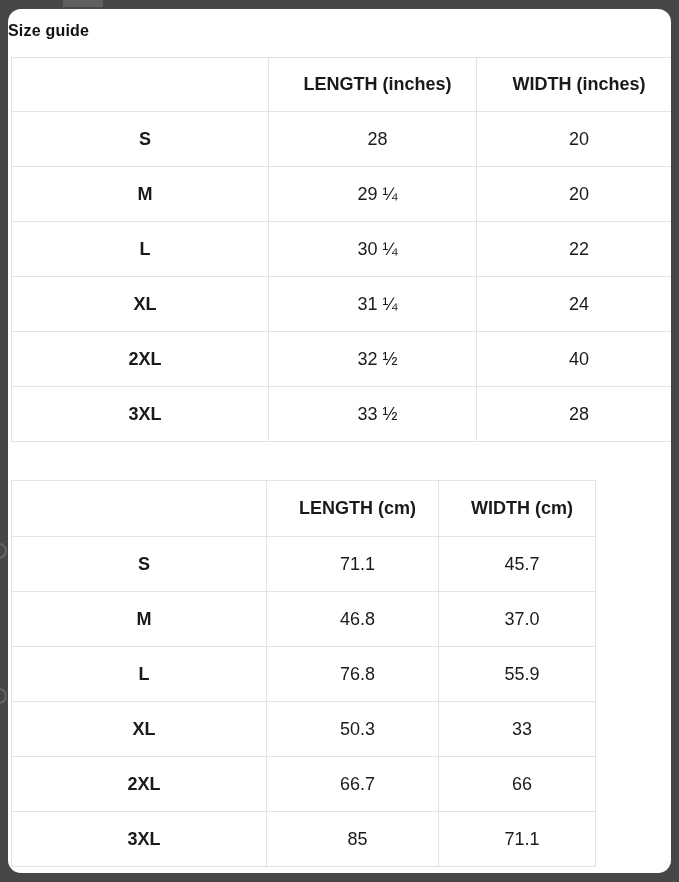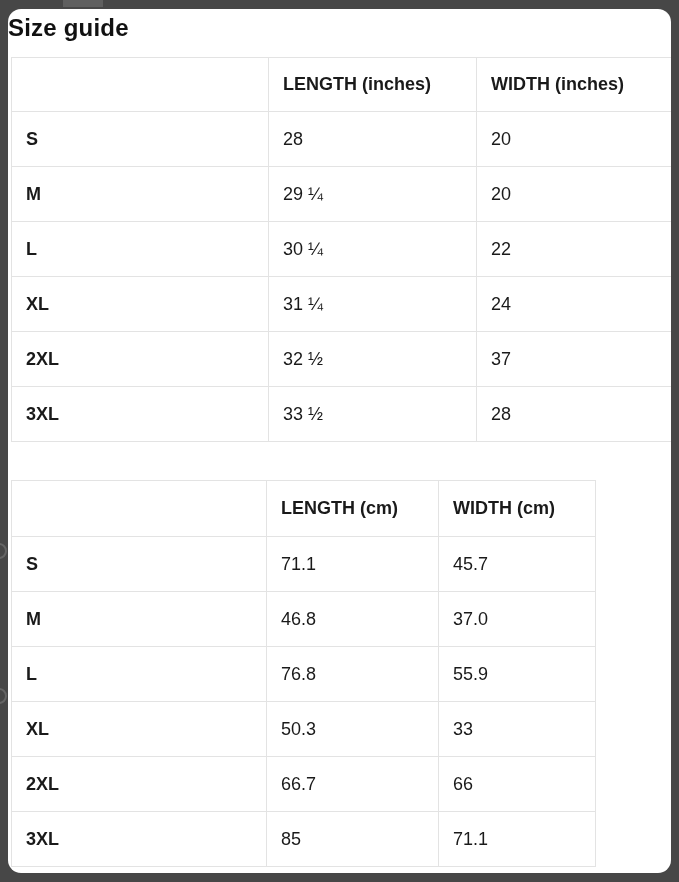--- a/index.html
+++ b/index.html
@@ -37,23 +37,23 @@
   .modal {
     position: absolute;
     left: 8px; top: 9px;
     width: 663px; height: 864px;
     background: #ffffff;
     border-radius: 13px;
     overflow: hidden;
   }
   .title {
     position: absolute;
-    left: 0; top: 5px;
+    left: 0; top: 13px;
     margin: 0;
-    font-size: 24px;
+    font-size: 16px;
     font-weight: 700;
     color: #111111;
     letter-spacing: 0.2px;
   }
 
   table {
     position: absolute;
     left: 3px;
     border-collapse: collapse;
     table-layout: fixed;
@@ -66,21 +66,21 @@
   .t1 col.c-size   { width: 257px; }
   .t1 col.c-length { width: 208px; }
   .t1 col.c-width  { width: 195px; }
   .t2 col.c-size   { width: 255px; }
   .t2 col.c-length { width: 172px; }
   .t2 col.c-width  { width: 157px; }
 
   th, td {
     border: 1px solid #e3e3e3;
     padding: 0 4px 0 14px;
-    text-align: left;
+    text-align: center;
     vertical-align: middle;
     font-weight: 400;
     overflow: hidden;
     white-space: nowrap;
   }
   thead th { font-weight: 700; height: 54px; }
   .t2 thead th { height: 56px; }
   tbody th { font-weight: 700; }
   tbody th, tbody td { height: 55px; }
 </style>
@@ -125,21 +125,21 @@
             <td>22</td>
           </tr>
           <tr>
             <th scope="row">XL</th>
             <td>31 ¼</td>
             <td>24</td>
           </tr>
           <tr>
             <th scope="row">2XL</th>
             <td>32 ½</td>
-            <td>37</td>
+            <td>40</td>
           </tr>
           <tr>
             <th scope="row">3XL</th>
             <td>33 ½</td>
             <td>28</td>
           </tr>
         </tbody>
     </table>
 
     <table class="t2">

